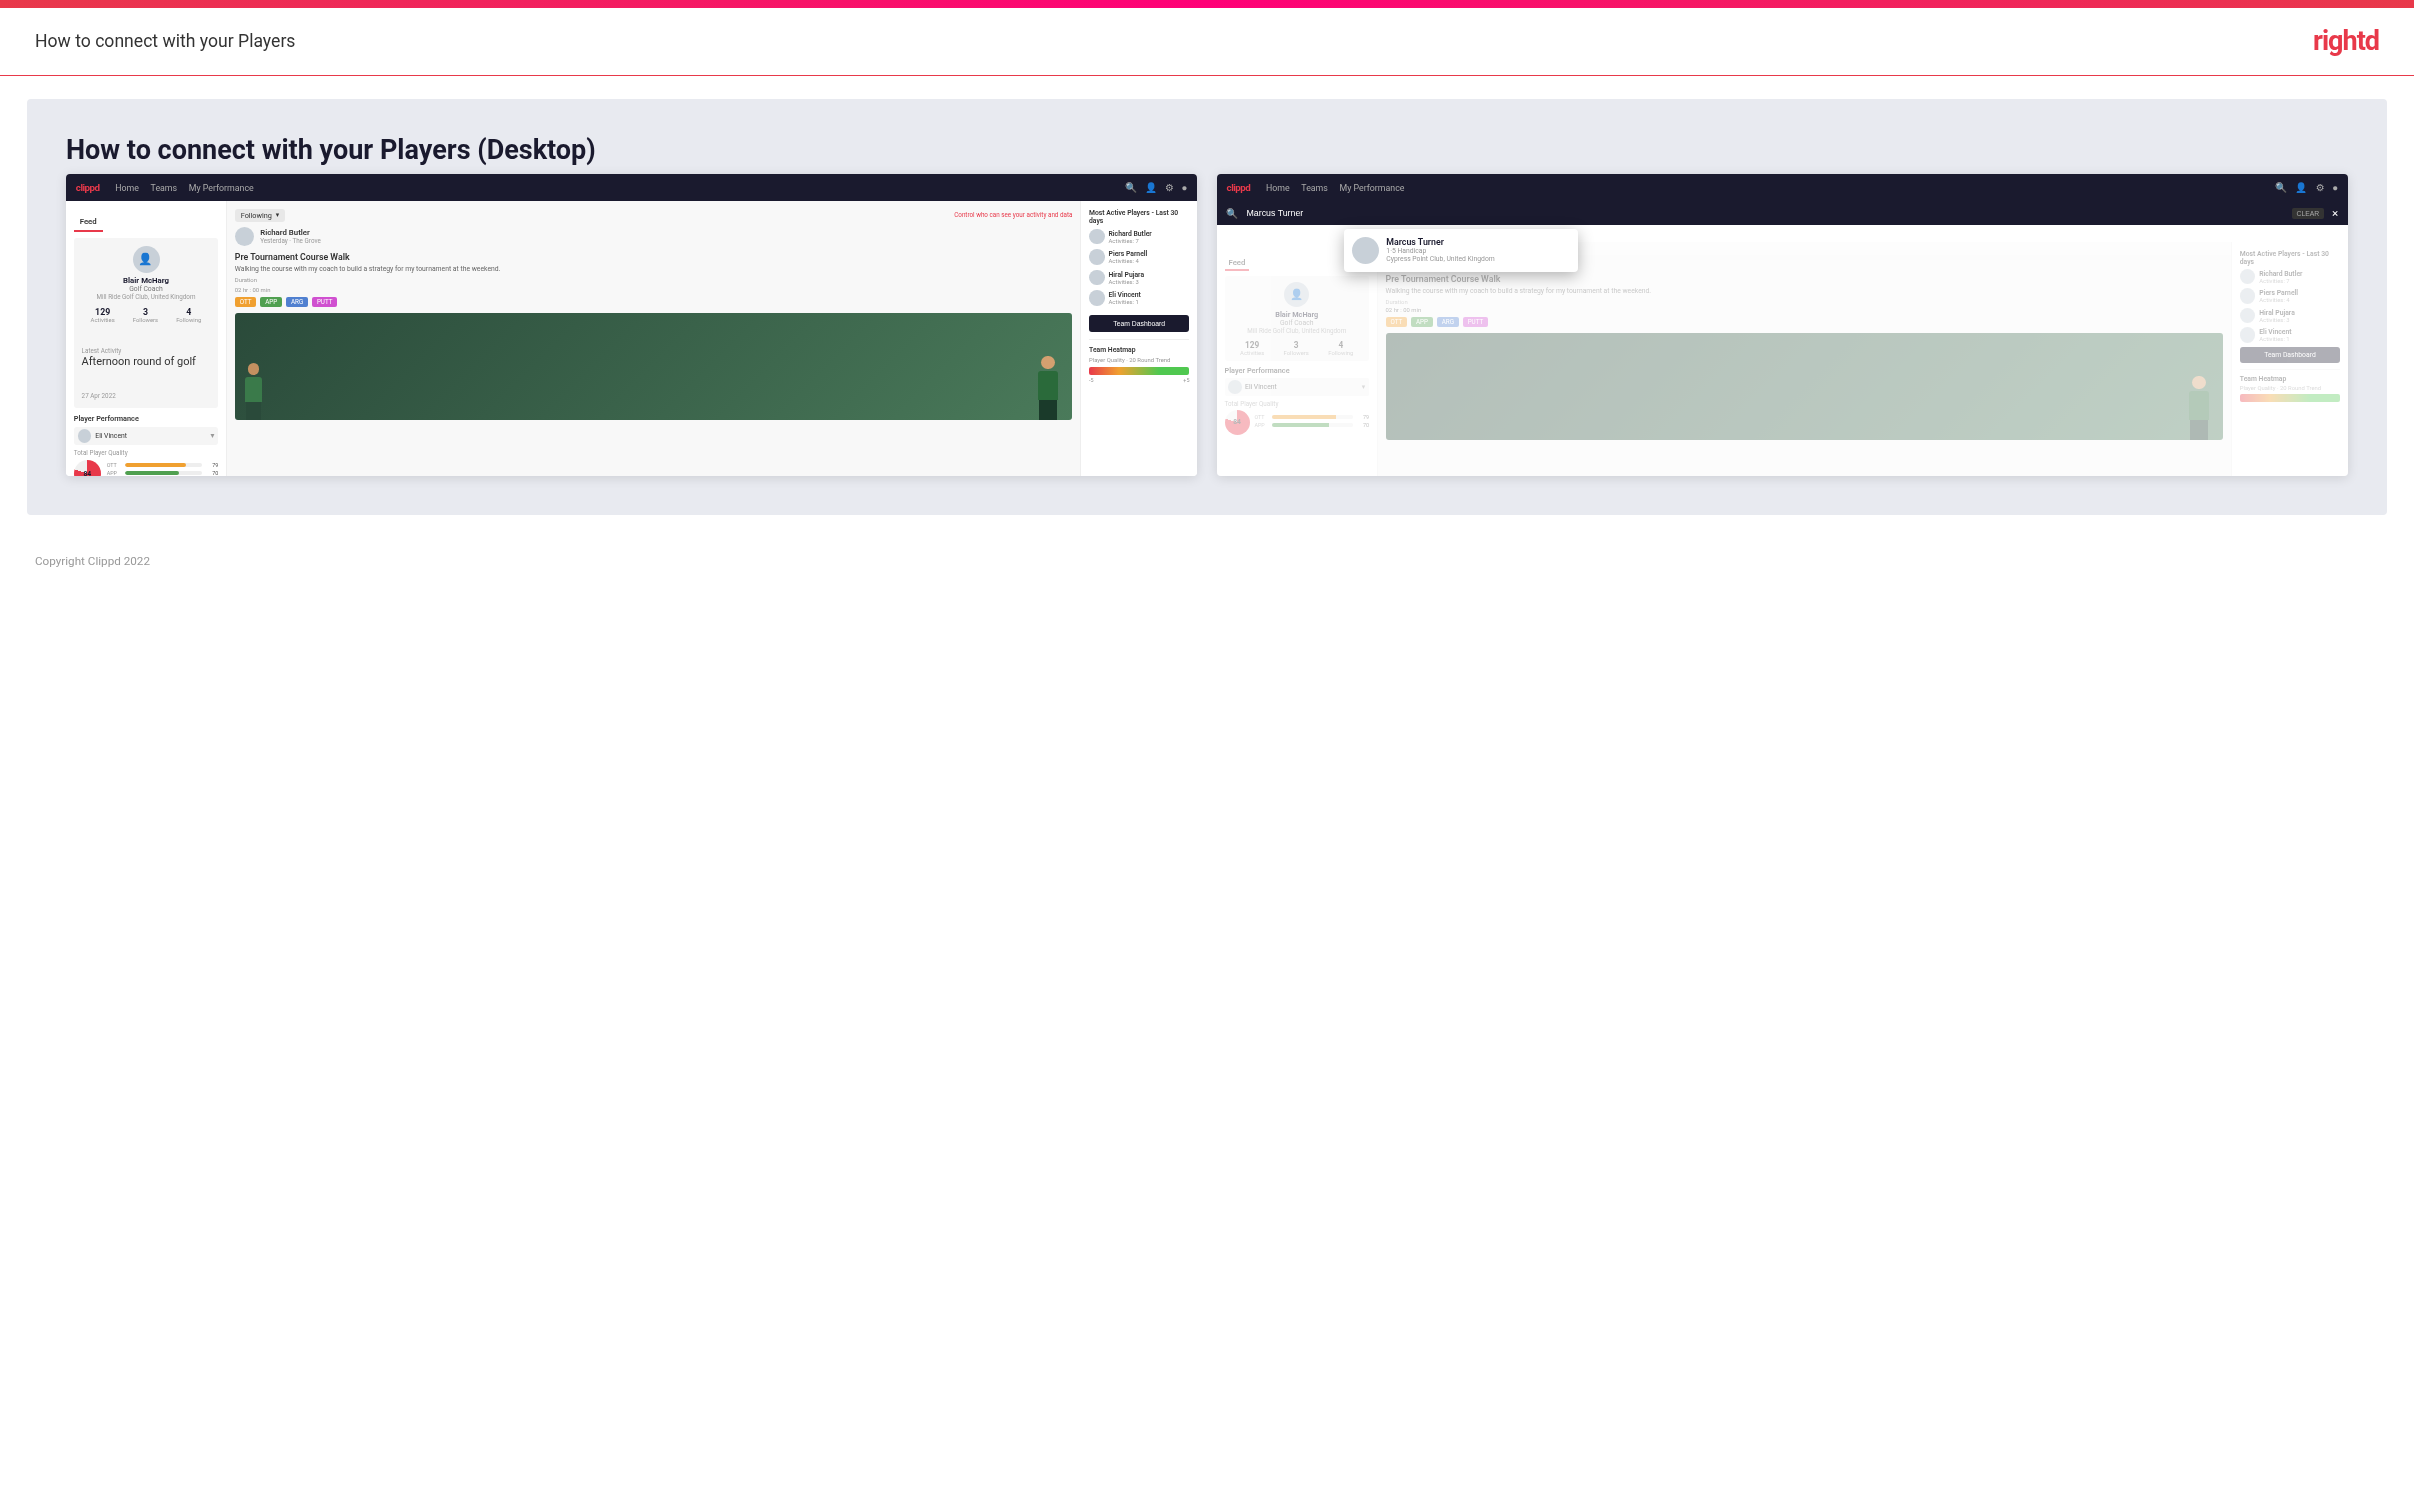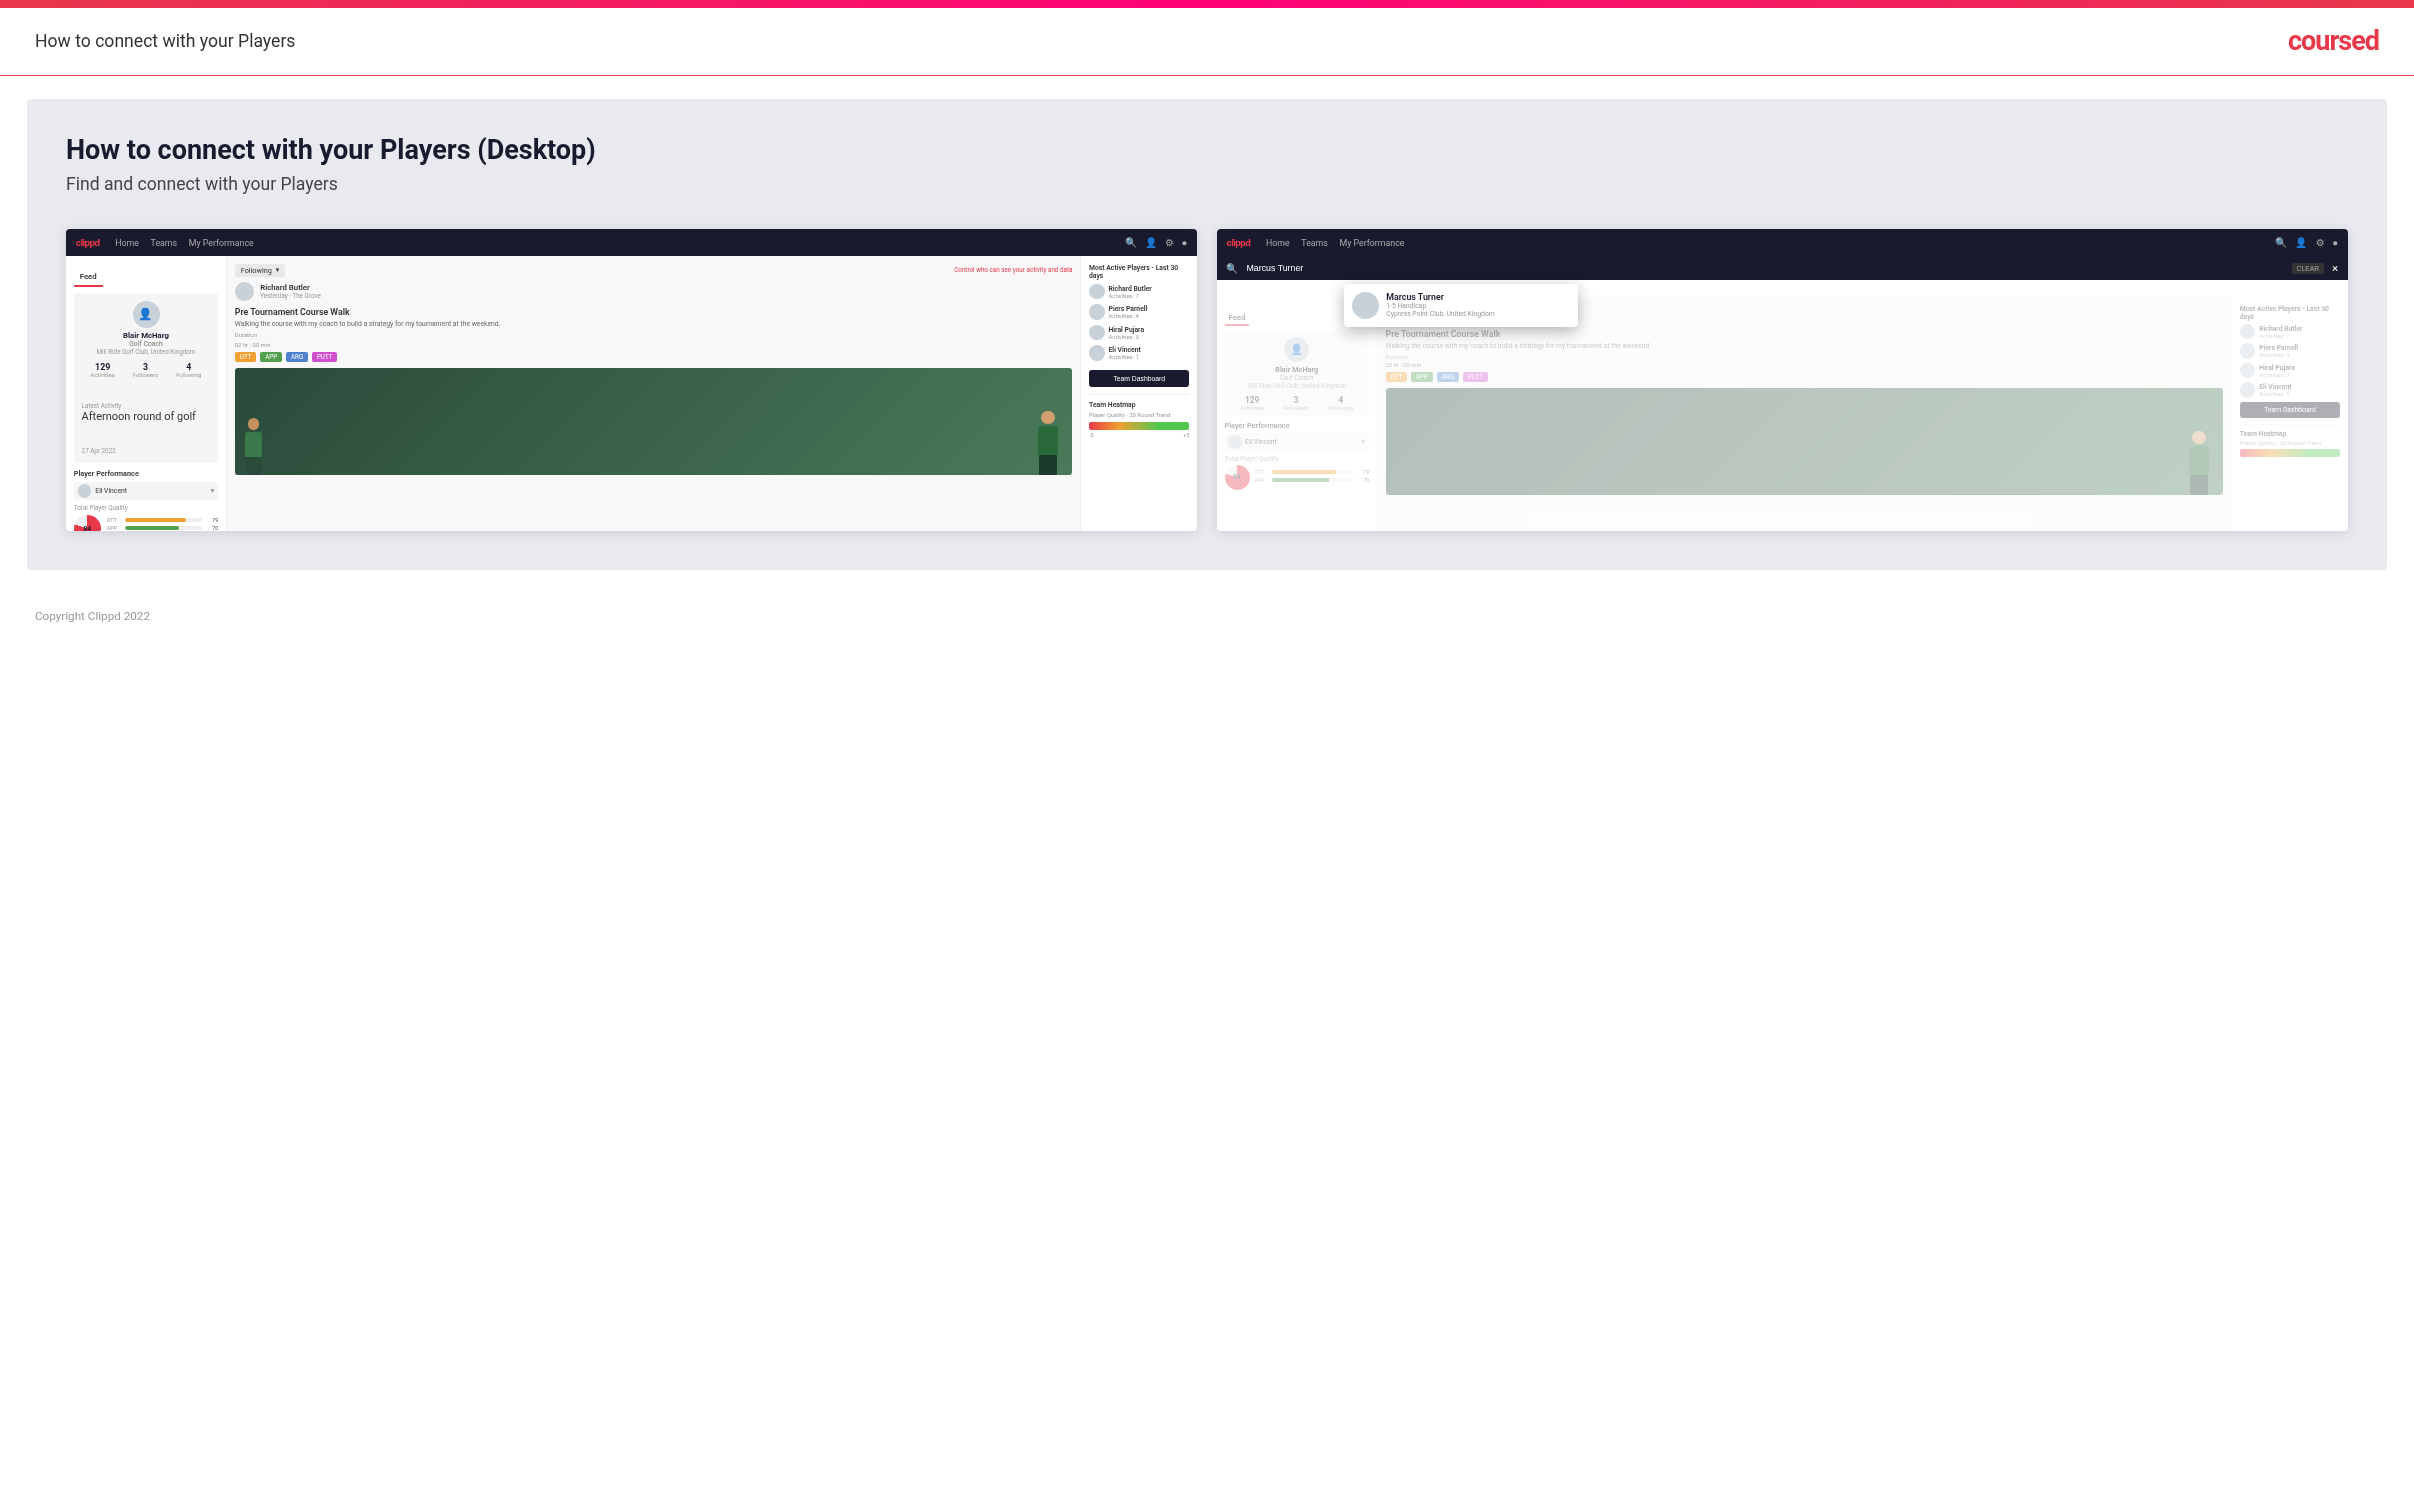--- a/index.html
+++ b/index.html
@@ -550,27 +550,26 @@
 
   </style>
 </head>
 <body>
 
 <div class="top-bar"></div>
 
 <div class="header">
   <span class="header-title">How to connect with your Players</span>
   <div class="logo">
-    <span>course</span><span style="color:#e8394a">d</span>
+    <span>right</span><span style="color:#e8394a">d</span>
   </div>
 </div>
 
 <div class="main">
   <div class="main-heading">How to connect with your Players (Desktop)</div>
-  <div class="main-subheading">Find and connect with your Players</div>
 
   <div class="screenshots-row">
 
     <div class="screenshot-panel">
       <div class="screenshot-frame">
 
         <div class="app-nav">
           <span class="app-logo-sm">clippd</span>
           <div class="app-nav-links">
             <span class="app-nav-link">Home</span>

